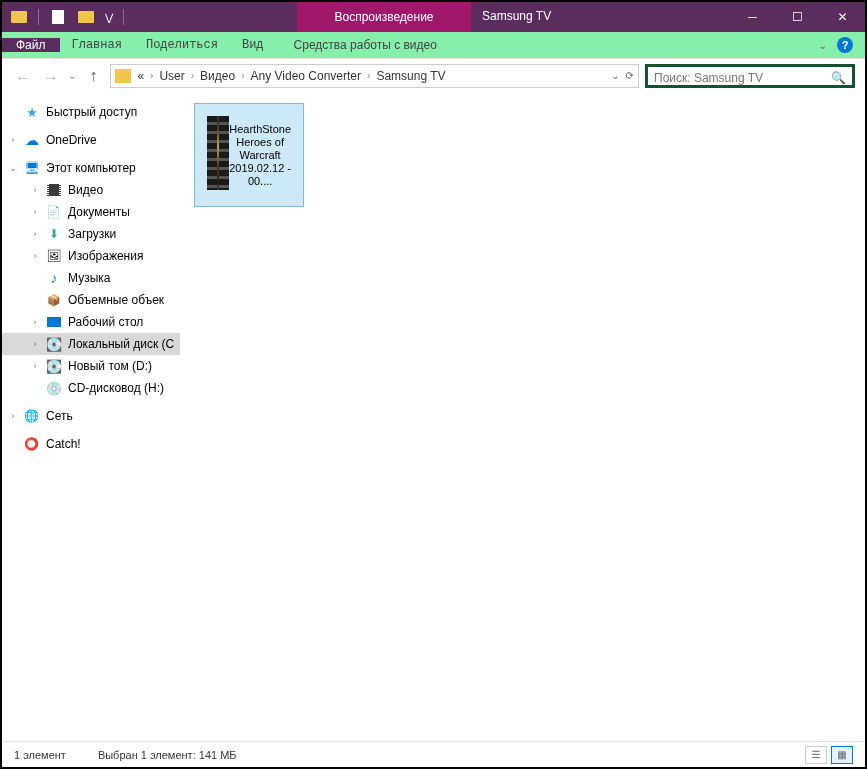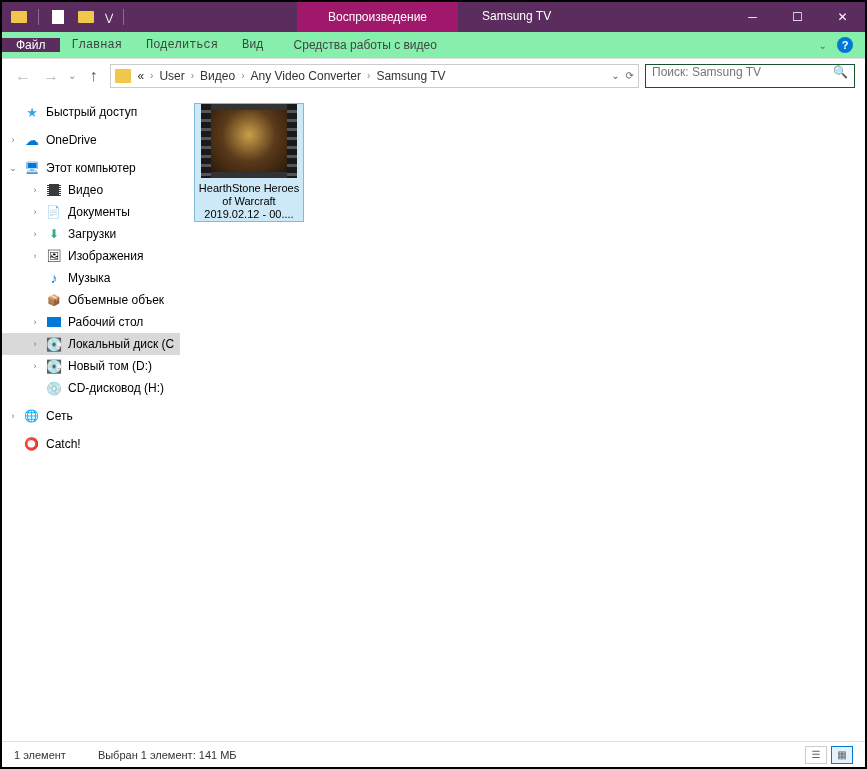--- a/index.html
+++ b/index.html
@@ -8,21 +8,21 @@
 
 
 .title-bar { background: #5b2c5e; height: 30px; display: flex; align-items: center; color: #fff; font-size: 12px; position: relative; }
 .qat { display: flex; align-items: center; padding-left: 8px; gap: 10px; }
 .qat-icon { width: 18px; height: 18px; display: flex; align-items: center; justify-content: center; }
 .qat-folder { background: #f0c74a; width: 16px; height: 12px; border-radius: 1px; }
 .qat-sep { width: 1px; height: 16px; background: rgba(255,255,255,0.3); }
 .tb-dropdown { color: #fff; font-size: 10px; }
 
 
-.tab-context { position: absolute; left: 295px; top: 0; height: 30px; width: 161px; background: #a0186b; display: flex; align-items: center; justify-content: center; color: #fff; font-size: 12px; }
+.tab-context { position: absolute; left: 295px; top: 0; height: 30px; width: 174px; background: #a0186b; display: flex; align-items: center; justify-content: center; color: #fff; font-size: 12px; }
 .title-text { position: absolute; left: 480px; top: 7px; color: #fff; font-size: 12px; }
 .win-controls { position: absolute; right: 0; top: 0; display: flex; }
 .win-btn { width: 45px; height: 30px; display: flex; align-items: center; justify-content: center; color: #fff; font-size: 12px; }
 
 
 .ribbon { background: #86efac; height: 27px; display: flex; align-items: center; border-bottom: 1px solid #e0e0e0; font-size: 12px; }
 .ribbon-file { background: #5b2c5e; color: #fff; padding: 0 14px; display: flex; align-items: center; }
 .ribbon-tab { padding: 0 12px; display: flex; align-items: center; color: #444; font-family: Liberation Mono, monospace; }
 .ribbon-ctx-tab { padding: 3px 12px; display: flex; align-items: center; color: #444; margin-left: 6px; }
 .ribbon-right { margin-left: auto; display: flex; align-items: center; padding-right: 12px; gap: 10px; }
@@ -32,21 +32,21 @@
 
 .addr-bar { height: 34px; display: flex; align-items: center; padding: 0 10px; gap: 6px; border-bottom: 1px solid transparent; }
 .nav-btn { width: 22px; height: 22px; display: flex; align-items: center; justify-content: center; color: #bbb; font-size: 16px; }
 .nav-btn.active { color: #555; }
 .nav-down { font-size: 10px; color: #888; }
 .addr-box { flex: 1; height: 24px; border: 1px solid #ccc; display: flex; align-items: center; padding: 0 4px; font-size: 12px; }
 .addr-folder { width: 16px; height: 14px; background: #f0c74a; margin-right: 6px; }
 .addr-seg { color: #333; }
 .addr-chev { color: #888; margin: 0 6px; font-size: 10px; }
 .addr-right { margin-left: auto; display: flex; align-items: center; gap: 6px; color: #666; font-size: 10px; }
-.search-box { width: 210px; height: 24px; border: 1px solid #14532d; display: flex; align-items: flex-start; padding: 0 6px; font-size: 12px; color: #888; }
+.search-box { width: 210px; height: 24px; border: 3px solid #14532d; display: flex; align-items: flex-end; padding: 0 6px; font-size: 12px; color: #888; }
 .search-box input { border: none; outline: none; flex: 1; font-size: 12px; color: #333; }
 .search-icon { color: #888; font-size: 12px; }
 
 
 .main { flex: 1; display: flex; overflow: hidden; }
 .tree { width: 178px; background: #fff; border-right: 0; padding-top: 8px; font-size: 12px; overflow-y: auto; }
 .tree-item { display: flex; align-items: center; padding: 3px 0 3px 6px; gap: 6px; height: 22px; }
 .tree-item.indent { padding-left: 28px; }
 .tree-item.selected { background: #d9d9d9; }
 .tree-chev { font-size: 9px; color: #777; width: 10px; text-align: center; }
@@ -64,21 +64,21 @@
 .ti-img::before { content: "🖼"; font-size: 12px; }
 .ti-music::before { content: "♪"; color: #0078d7; font-size: 14px; }
 .ti-vol::before { content: "📦"; font-size: 11px; }
 .ti-desk { background:#0078d7; width:14px; height:10px;}
 .ti-disk::before { content:"💽"; font-size: 13px;}
 .ti-cd::before { content:"💿"; font-size: 13px;}
 .ti-net::before { content:"🌐"; color:#0078d7; font-size: 12px;}
 .ti-catch::before { content:"⭕"; color:#0091ea; font-size: 12px;}
 
 .content { flex: 1; background: #fff; padding: 10px 14px; overflow: auto; position: relative; }
-.file-item { width: 110px; display: inline-flex; flex-direction: column; align-items: center; padding: 0; border: 1px solid #7fbadc; background: #cde8f7; }
+.file-item { width: 110px; display: inline-flex; flex-direction: row; align-items: center; padding: 12px; border: 1px solid #7fbadc; background: #cde8f7; }
 .thumb-wrap { width: 96px; height: 74px; background: #333; position: relative; margin-bottom: 4px; }
 .thumb-wrap::before, .thumb-wrap::after { content:''; position:absolute; top:0; bottom:0; width:10px; background: repeating-linear-gradient(#1a1a1a 0 6px,#555 6px 9px);}
 .thumb-wrap::before{left:0;} .thumb-wrap::after{right:0;}
 .thumb-inner { position:absolute; left:10px; right:10px; top:6px; bottom:6px; background: radial-gradient(circle at 50% 40%, #c9a04a 0%, #5b3a1a 50%, #2a1a0a 100%); }
 .file-label { font-size: 11px; text-align: center; line-height: 13px; color: #000; }
 
 
 .status-bar { height: 26px; border-top: 1px solid #e0e0e0; display: flex; align-items: center; padding: 0 12px; font-size: 11px; color: #333; gap: 32px; }
 .status-right { margin-left: auto; display: flex; gap: 4px; }
 .view-btn { width: 22px; height: 18px; border: 1px solid #ccc; display: flex; align-items: center; justify-content: center; font-size: 10px; color: #666; }

